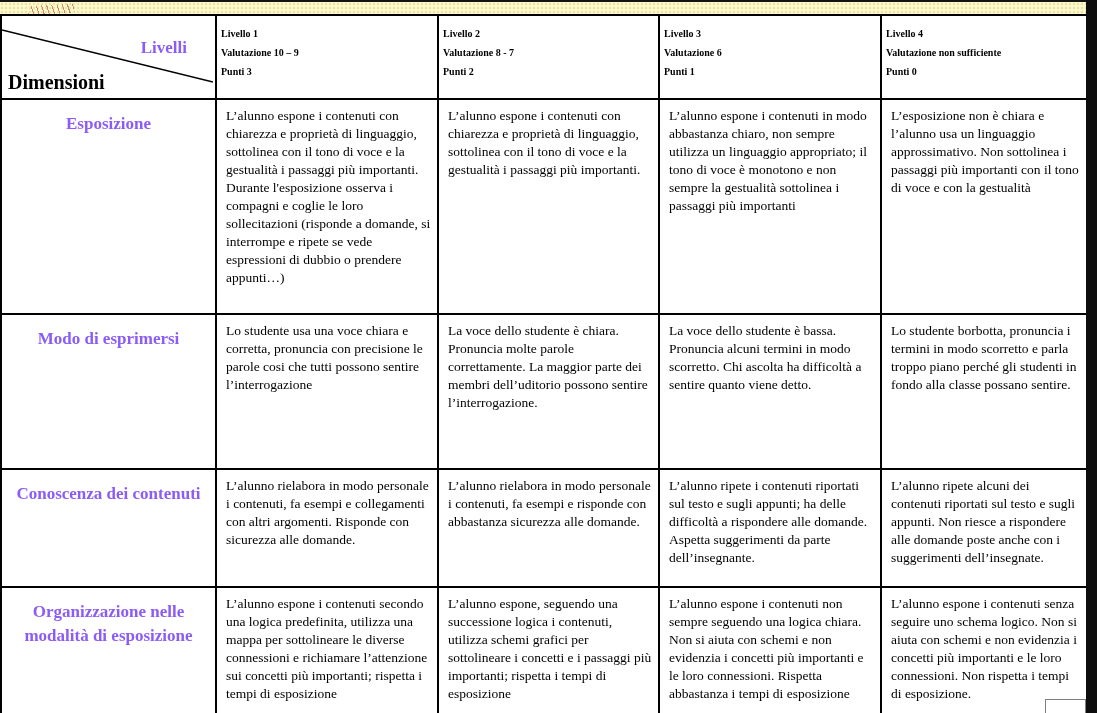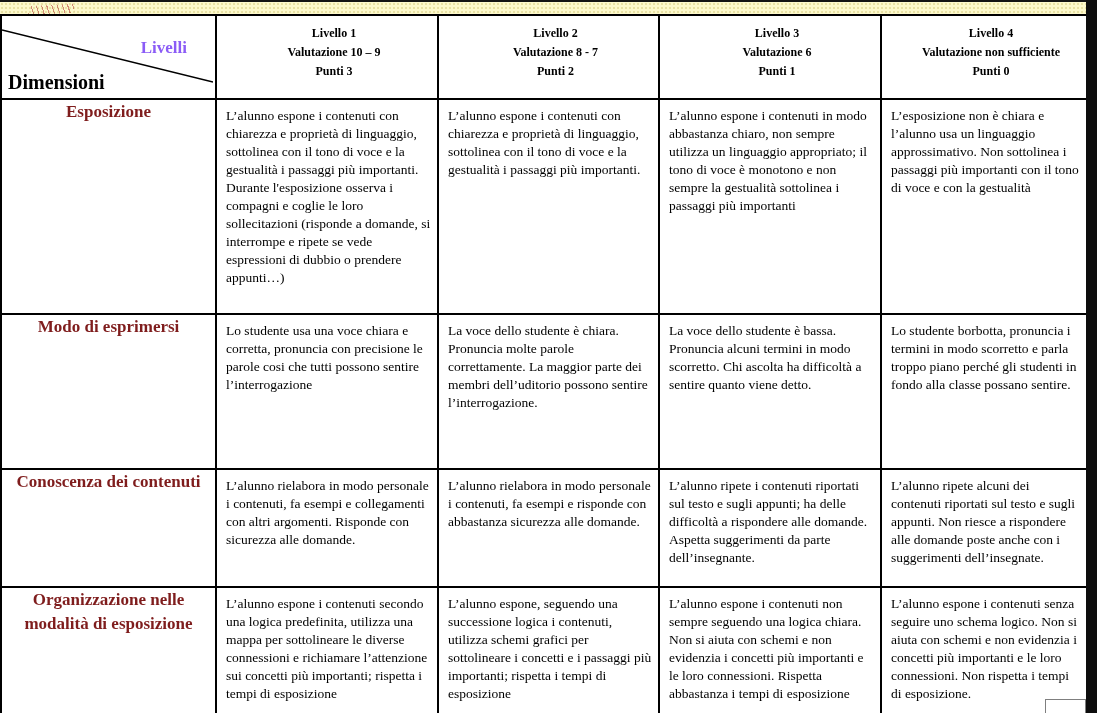--- a/index.html
+++ b/index.html
@@ -30,36 +30,36 @@
   }
   table.rubric td, table.rubric th{
     border:2px solid #000;
     vertical-align:top;
     overflow:hidden;
   }
   col.c0{ width:215px; } col.c1{ width:222px; } col.c2{ width:221px; }
   col.c3{ width:222px; } col.c4{ width:206px; }
 
   .level-head{
-    text-align:center; font-weight:bold; font-size:12px; line-height:19px;
-    padding:8px 14px 0 28px; color:#000;
+    text-align:left; font-weight:bold; font-size:10px; line-height:19px;
+    padding:8px 14px 0 4px; color:#000;
   }
   .corner-cell{ position:relative; padding:0; }
   .corner-cell svg{ position:absolute; left:0; top:0; }
   .corner-top{
     position:absolute; right:28px; top:22px;
     font-weight:bold; font-size:17px; color:#8b5cf6;
   }
   .corner-bottom{
     position:absolute; left:6px; bottom:4px;
     font-weight:bold; font-size:20px; color:#000;
   }
   th.dim{
     text-align:center; vertical-align:middle; font-weight:bold;
-    font-size:17px; line-height:24px; padding:0 14px; color:#7f1d1d;
+    font-size:17px; line-height:24px; padding:12px 14px; color:#8b5cf6;
   }
   td.cell{
     font-size:13.5px; line-height:18px; padding:7px 4px 12px 9px; color:#000;
     text-align:left;
   }
   .stub-box{
     position:absolute; left:1045px; top:699px; width:41px; height:22px;
     background:#fff; border:1px solid #7f7f7f;
   }
 </style>

